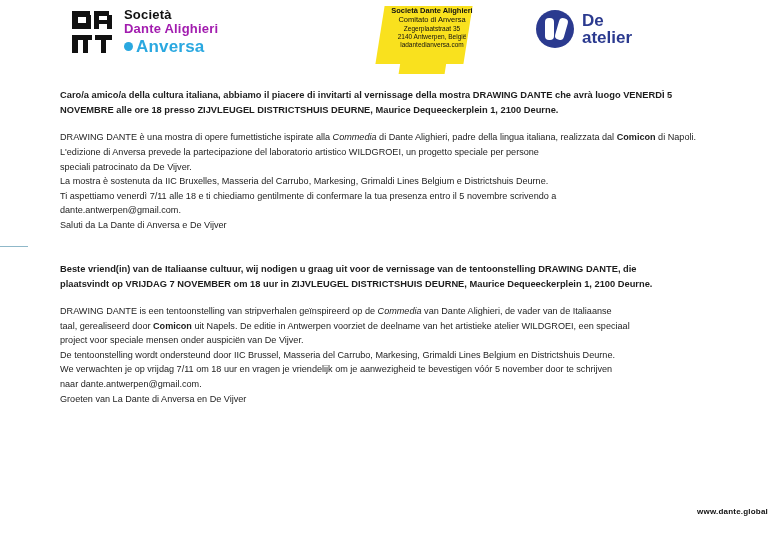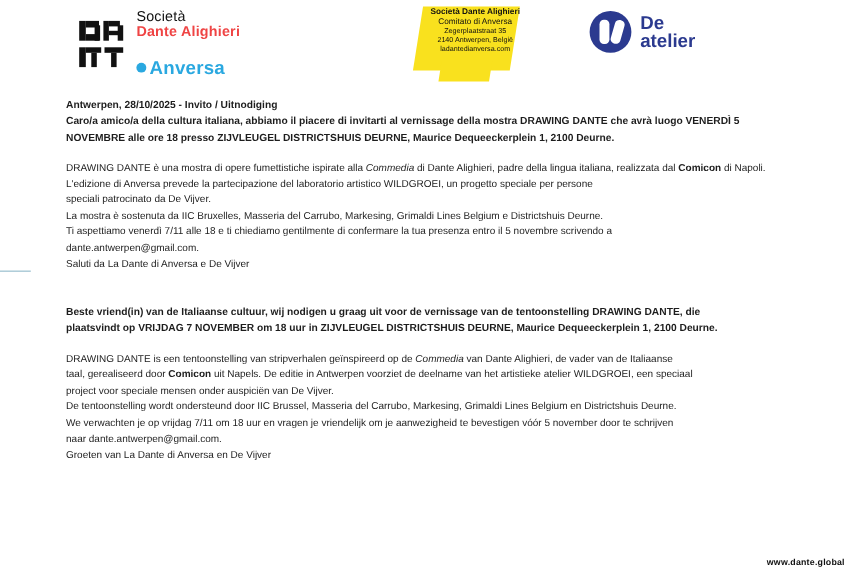--- a/index.html
+++ b/index.html
@@ -39,36 +39,36 @@
   .logo-dante-mark .ln {
     position: absolute;
     background: #111;
   }
   .logo-dante-text {
     margin-left: 6px;
     line-height: 1.05;
   }
   .logo-dante-text .l1 {
     font-size: 13px;
-    font-weight: normal;
+    font-weight: bold;
     color: #111;
     letter-spacing: .2px;
   }
   .logo-dante-text .l2 {
     font-size: 13px;
     font-weight: bold;
-    color: #ef4444;
+    color: #a21caf;
     letter-spacing: .2px;
   }
   .logo-dante-text .l3 {
     font-size: 17px;
     font-weight: bold;
     color: #2aa8e0;
     letter-spacing: .2px;
-    margin-top: 18px;
+    margin-top: 3px;
   }
   .dot-blue {
     display: inline-block;
     width: 9px;
     height: 9px;
     border-radius: 50%;
     background: #2aa8e0;
     margin-right: 3px;
     vertical-align: 1px;
   }
@@ -282,21 +282,20 @@
       <div>De</div>
       <div>atelier</div>
     </div>
   </div>
 </div>
 
 <div class="margin-tick"></div>
 
 <div class="doc">
 
-  <p class="date-line">Antwerpen, 28/10/2025 - Invito / Uitnodiging</p>
 
   <div class="lead">
     <p>Caro/a amico/a della cultura italiana, abbiamo il piacere di invitarti al vernissage della mostra DRAWING DANTE che avrà luogo VENERDÌ 5</p>
     <p>NOVEMBRE alle ore 18 presso ZIJVLEUGEL DISTRICTSHUIS DEURNE, Maurice Dequeeckerplein 1, 2100 Deurne.</p>
   </div>
 
   <div class="block">
     <p><span>DRAWING DANTE è una mostra di opere fumettistiche ispirate alla </span><span class="ital">Commedia</span><span> di Dante Alighieri, padre della lingua italiana, realizzata dal </span><span class="bold">Comicon</span><span> di Napoli. L'edizione di Anversa prevede la partecipazione del laboratorio artistico WILDGROEI, un progetto speciale per persone</span></p>
     <p>speciali patrocinato da De Vijver.</p>
     <p>La mostra è sostenuta da IIC Bruxelles, Masseria del Carrubo, Markesing, Grimaldi Lines Belgium e Districtshuis Deurne.</p>

